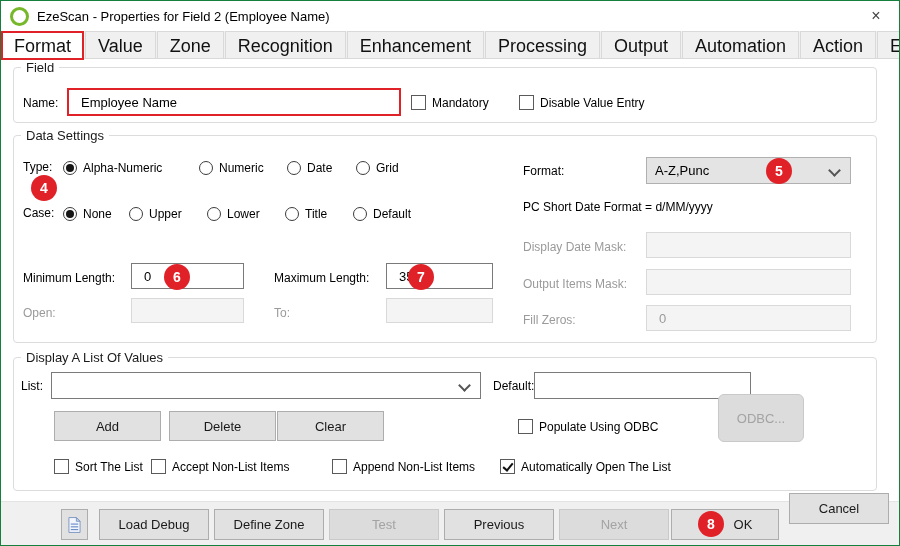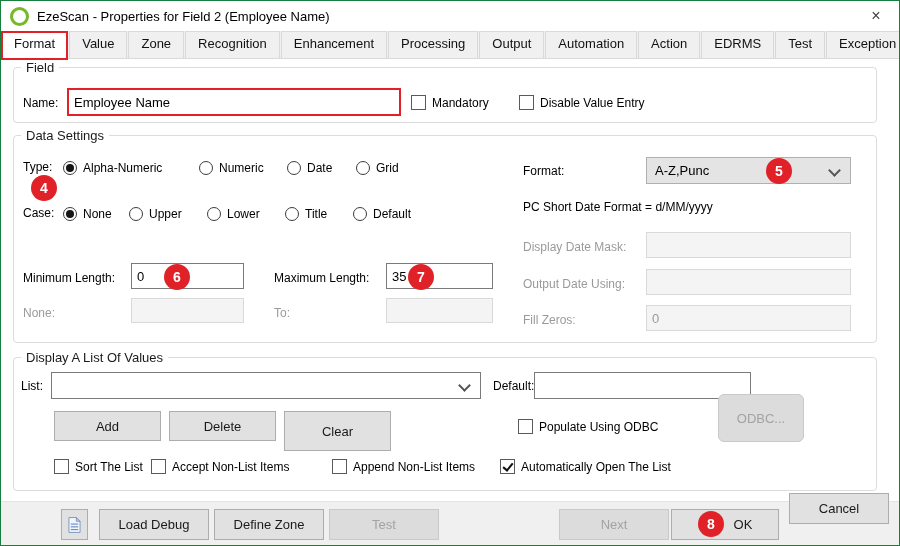--- a/index.html
+++ b/index.html
@@ -7,31 +7,31 @@
   .dialog{position:relative;width:898px;height:544px;border:1px solid #15803d;background:#fff;overflow:hidden;}
 
   
   .titlebar{position:absolute;left:0;top:0;width:100%;height:30px;background:#fff;display:flex;align-items:center;}
   .logo{width:13px;height:13px;border:3px solid #76b82a;border-radius:50%;margin-left:9px;}
   .title{margin-left:8px;font-size:13px;color:#000;}
   .closebtn{position:absolute;right:6px;top:0;width:34px;height:30px;display:flex;align-items:center;justify-content:center;font-size:16px;color:#444;background:transparent;border:none;cursor:pointer;}
 
   
   .tabstrip{position:absolute;left:0;top:30px;width:100%;height:27px;background:#f0f0f0;border-bottom:1px solid #d9d9d9;display:flex;align-items:stretch;}
-  .tab{background:#f0f0f0;border:1px solid #d9d9d9;border-bottom:none;margin-right:1px;padding:4px 12px 0 12px;font-size:13px;color:#111;box-sizing:border-box;}
+  .tab{background:#f0f0f0;border:1px solid #d9d9d9;border-bottom:none;margin-right:1px;padding:4px 12px 0 12px;font-size:18px;color:#111;box-sizing:border-box;}
   .tab.active{background:#fff;border:2px solid #e02128;padding:3px 11px 0 11px;height:29px;z-index:3;}
 
   
   .groupbox{position:absolute;border:1px solid #dcdcdc;border-radius:4px;background:transparent;}
   .legend{position:absolute;background:#fff;padding:0 5px;font-size:13px;color:#1a1a1a;z-index:2;}
 
   
   .lbl{position:absolute;font-size:12px;color:#000;white-space:nowrap;}
   .lbl.dis{color:#9a9a9a;}
-  .tbox{position:absolute;border:1px solid #7a7a7a;background:#fff;font-family:"Liberation Sans",sans-serif;font-size:13px;color:#000;padding:0 5px;box-sizing:border-box;}
+  .tbox{position:absolute;border:1px solid #7a7a7a;background:#fff;font-family:"Liberation Sans",sans-serif;font-size:13px;color:#000;padding:0 12px;box-sizing:border-box;}
   .tbox.red{border:2px solid #e02128;}
   .tbox.dis{background:#f4f4f4;border:1px solid #d9d9d9;color:#9a9a9a;}
   .combo{position:absolute;box-sizing:border-box;display:flex;align-items:center;padding:0 8px;font-size:13px;}
   .combo.gray{background:#e4e4e4;border:1px solid #b0b0b0;color:#000;}
   .combo.white{background:#fff;border:1px solid #7a7a7a;}
   .chev{width:7px;height:7px;border-right:2px solid #555;border-bottom:2px solid #555;transform:rotate(45deg);position:absolute;right:11px;top:8px;}
 
   .checkbox{position:absolute;width:15px;height:15px;border:1px solid #5a5a5a;background:#fff;box-sizing:border-box;}
   .checkbox.checked::after{content:'';position:absolute;left:4px;top:1px;width:4px;height:8px;border-right:2px solid #111;border-bottom:2px solid #111;transform:rotate(40deg);}
   .radio{position:absolute;width:14px;height:14px;border:1px solid #3c3c3c;border-radius:50%;background:#fff;box-sizing:border-box;}
@@ -107,55 +107,55 @@
   <span class="radio" style="left:352px;top:206px;"></span>
   <span class="lbl" style="left:372px;top:206px;">Default</span>
 
   <span class="lbl" style="left:22px;top:270px;">Minimum Length:</span>
   <input class="tbox" style="left: 130px; top: 262px; width: 113px; height: 26px;" value="0">
   <div class="badge" style="left:163px;top:263px;">6</div>
   <span class="lbl" style="left:273px;top:270px;">Maximum Length:</span>
   <input class="tbox" style="left: 385px; top: 262px; width: 107px; height: 26px;" value="35">
   <div class="badge" style="left:407px;top:263px;">7</div>
 
-  <span class="lbl dis" style="left:22px;top:305px;">None:</span>
+  <span class="lbl dis" style="left:22px;top:305px;">Open:</span>
   <input class="tbox dis" style="left: 130px; top: 297px; width: 113px; height: 25px;" disabled="">
   <span class="lbl dis" style="left:273px;top:305px;">To:</span>
   <input class="tbox dis" style="left: 385px; top: 297px; width: 107px; height: 25px;" disabled="">
 
   <span class="lbl" style="left:522px;top:163px;">Format:</span>
   <div class="combo gray" style="left:645px;top:156px;width:205px;height:27px;">
     <span>A-Z,Punc</span>
     <span class="chev" style="top:8px;"></span>
   </div>
   <div class="badge" style="left:765px;top:157px;">5</div>
 
   <span class="lbl" style="left:522px;top:199px;">PC Short Date Format = d/MM/yyyy</span>
 
   <span class="lbl dis" style="left:522px;top:239px;">Display Date Mask:</span>
   <input class="tbox dis" style="left: 645px; top: 231px; width: 205px; height: 26px;" disabled="">
-  <span class="lbl dis" style="left:522px;top:276px;">Output Date Using:</span>
+  <span class="lbl dis" style="left:522px;top:276px;">Output Items Mask:</span>
   <input class="tbox dis" style="left: 645px; top: 268px; width: 205px; height: 26px;" disabled="">
   <span class="lbl dis" style="left:522px;top:312px;">Fill Zeros:</span>
   <input class="tbox dis" style="left: 645px; top: 304px; width: 205px; height: 26px;" disabled="" value="0">
 
   <div class="groupbox" style="left:12px;top:356px;width:862px;height:132px;"></div>
   <span class="legend" style="left:20px;top:349px;">Display A List Of Values</span>
 
   <span class="lbl" style="left:20px;top:378px;">List:</span>
   <div class="combo white" style="left:50px;top:371px;width:430px;height:27px;">
     <span></span>
     <span class="chev" style="top:8px;"></span>
   </div>
   <span class="lbl" style="left:492px;top:378px;">Default:</span>
   <input class="tbox" style="left: 533px; top: 371px; width: 217px; height: 27px;" value="">
 
   <button class="btn" style="left:53px;top:410px;width:107px;height:30px;">Add</button>
   <button class="btn" style="left:168px;top:410px;width:107px;height:30px;">Delete</button>
-  <button class="btn" style="left:283px;top:410px;width:107px;height:40px;">Clear</button>
+  <button class="btn" style="left:276px;top:410px;width:107px;height:30px;">Clear</button>
   <span class="checkbox" style="left:517px;top:418px;"></span>
   <span class="lbl" style="left:538px;top:419px;">Populate Using ODBC</span>
   <button class="btn dis" style="left:717px;top:393px;width:86px;height:48px;border-radius:6px;" disabled="">ODBC...</button>
 
   <span class="checkbox" style="left:53px;top:458px;"></span>
   <span class="lbl" style="left:74px;top:459px;">Sort The List</span>
   <span class="checkbox" style="left:150px;top:458px;"></span>
   <span class="lbl" style="left:171px;top:459px;">Accept Non-List Items</span>
   <span class="checkbox" style="left:331px;top:458px;"></span>
   <span class="lbl" style="left:352px;top:459px;">Append Non-List Items</span>
@@ -168,18 +168,19 @@
       <path d="M1 1 h8 l4 4 v12 h-12 z" fill="#f2f6fc" stroke="#7a93bf" stroke-width="1"></path>
       <path d="M9 1 l4 4 h-4 z" fill="#c9d6ea" stroke="#7a93bf" stroke-width="1"></path>
       <line x1="3" y1="8" x2="11" y2="8" stroke="#4a72b8" stroke-width="1"></line>
       <line x1="3" y1="11" x2="11" y2="11" stroke="#4a72b8" stroke-width="1"></line>
       <line x1="3" y1="14" x2="11" y2="14" stroke="#4a72b8" stroke-width="1"></line>
     </svg>
   </button>
   <button class="btn" style="left:98px;top:508px;width:110px;height:31px;">Load Debug</button>
   <button class="btn" style="left:213px;top:508px;width:110px;height:31px;">Define Zone</button>
   <button class="btn dis" style="left:328px;top:508px;width:110px;height:31px;" disabled="">Test</button>
+  <button class="btn" style="left:443px;top:508px;width:110px;height:31px;">Previous</button>
   <button class="btn dis" style="left:558px;top:508px;width:110px;height:31px;" disabled="">Next</button>
   <button class="btn" style="left:670px;top:508px;width:108px;height:31px;padding-left:42px;">OK</button>
   <div class="badge" style="left:697px;top:510px;">8</div>
   <button class="btn" style="left:788px;top:492px;width:100px;height:31px;">Cancel</button>
 
 </div>
 
 </body></html>

